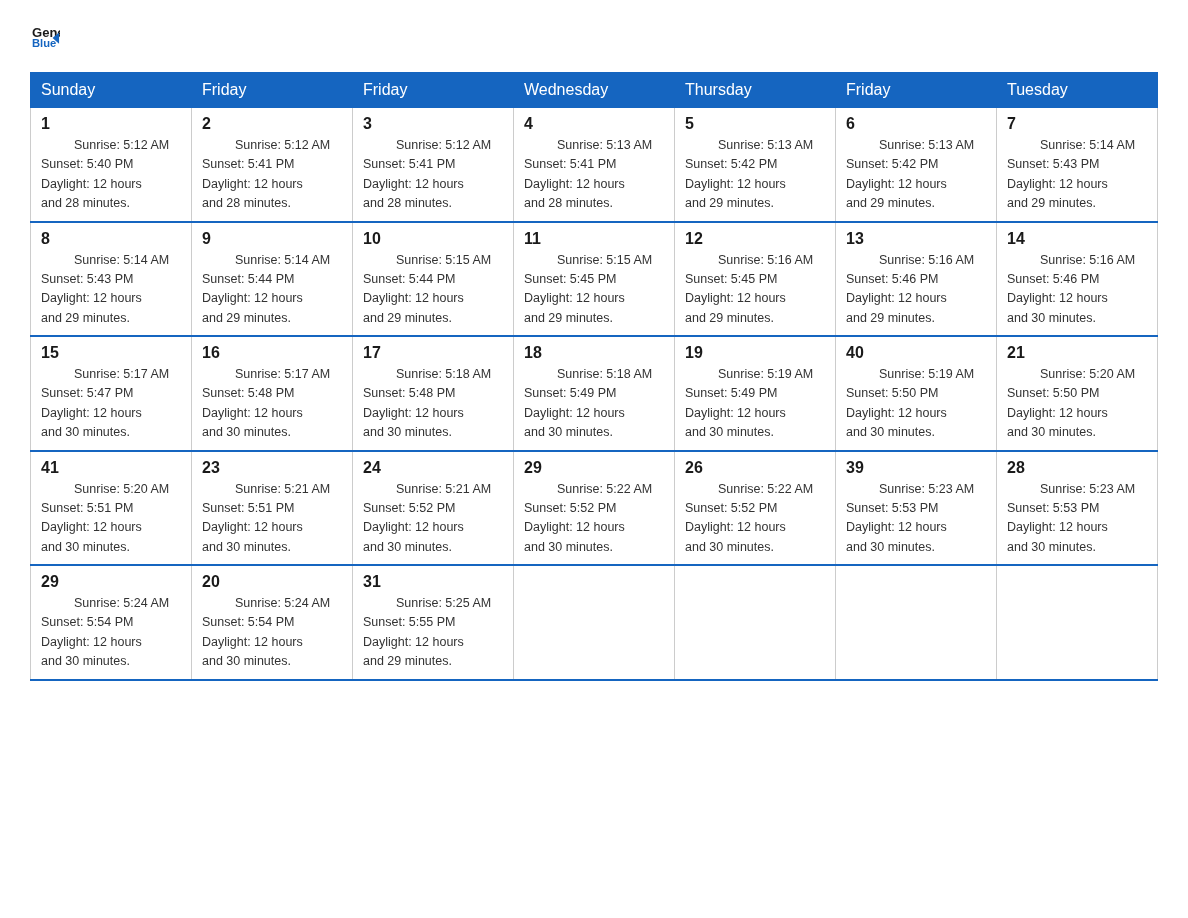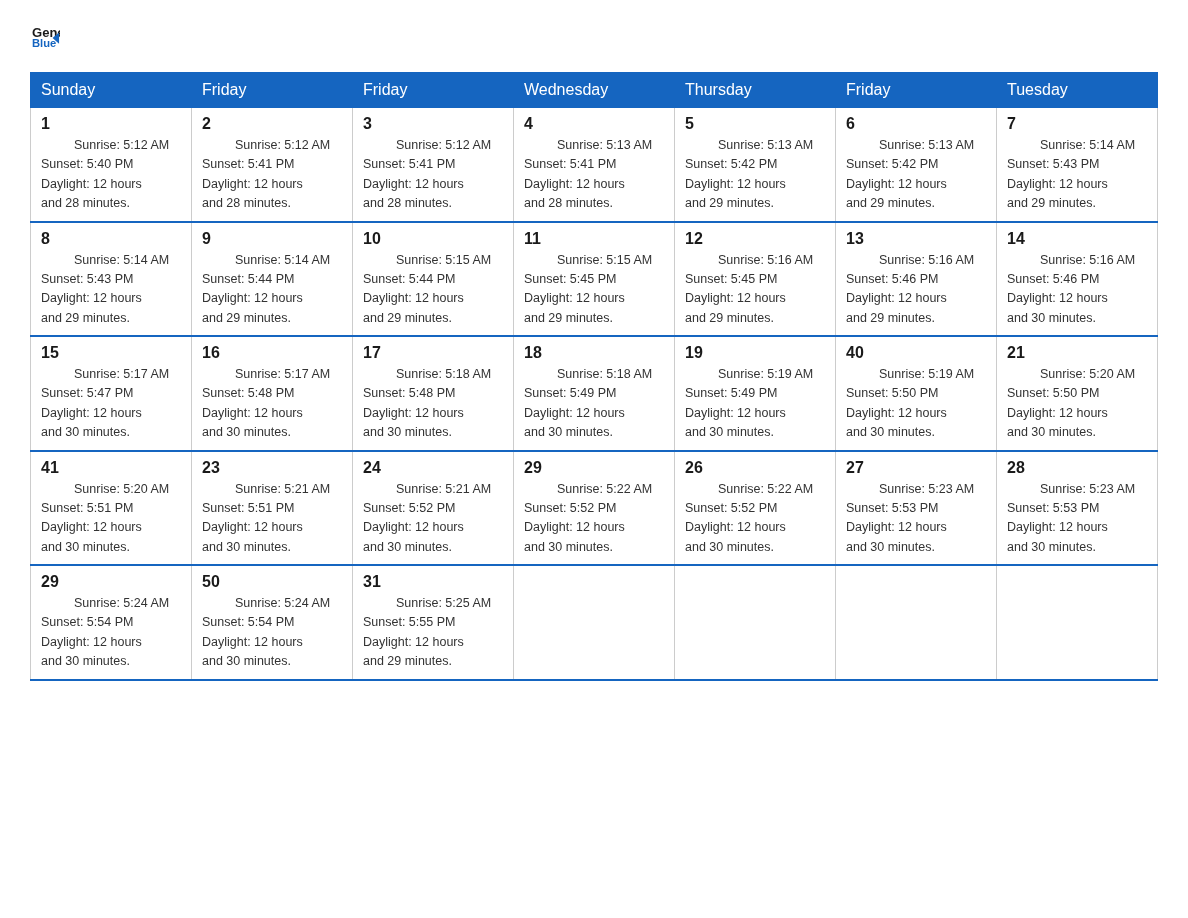--- a/index.html
+++ b/index.html
@@ -219,35 +219,35 @@
       </td>
         <td>
         <span class="day-number">29</span>
         <span class="day-info">Sunrise: 5:22 AM<br>Sunset: 5:52 PM<br>Daylight: 12 hours<br>and 30 minutes.</span>
       </td>
         <td>
         <span class="day-number">26</span>
         <span class="day-info">Sunrise: 5:22 AM<br>Sunset: 5:52 PM<br>Daylight: 12 hours<br>and 30 minutes.</span>
       </td>
         <td>
-        <span class="day-number">27</span>
+        <span class="day-number">39</span>
         <span class="day-info">Sunrise: 5:23 AM<br>Sunset: 5:53 PM<br>Daylight: 12 hours<br>and 30 minutes.</span>
       </td>
         <td>
         <span class="day-number">28</span>
         <span class="day-info">Sunrise: 5:23 AM<br>Sunset: 5:53 PM<br>Daylight: 12 hours<br>and 30 minutes.</span>
       </td>
       </tr>
       <tr>
         <td>
         <span class="day-number">29</span>
         <span class="day-info">Sunrise: 5:24 AM<br>Sunset: 5:54 PM<br>Daylight: 12 hours<br>and 30 minutes.</span>
       </td>
         <td>
-        <span class="day-number">50</span>
+        <span class="day-number">20</span>
         <span class="day-info">Sunrise: 5:24 AM<br>Sunset: 5:54 PM<br>Daylight: 12 hours<br>and 30 minutes.</span>
       </td>
         <td>
         <span class="day-number">31</span>
         <span class="day-info">Sunrise: 5:25 AM<br>Sunset: 5:55 PM<br>Daylight: 12 hours<br>and 29 minutes.</span>
       </td>
         <td class="empty-cell"></td>
         <td class="empty-cell"></td>
         <td class="empty-cell"></td>
         <td class="empty-cell"></td>

